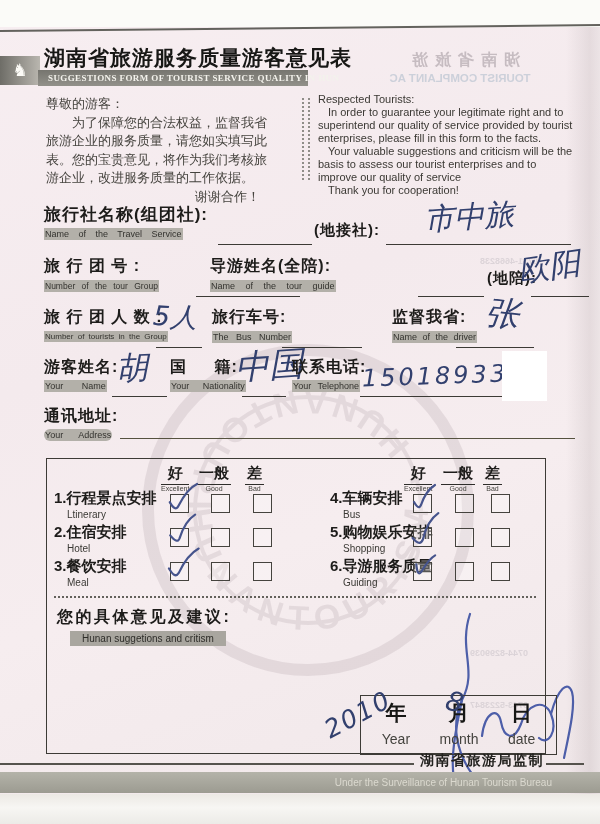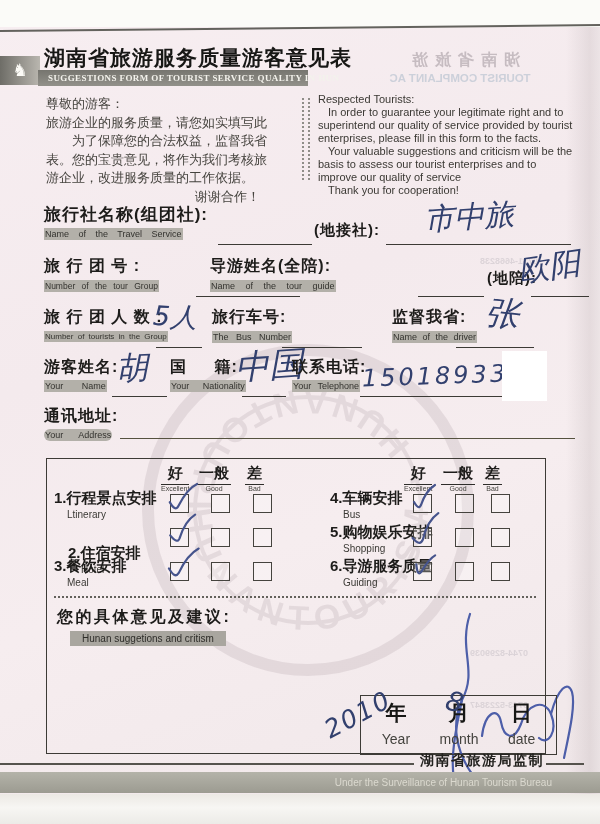--- a/index.html
+++ b/index.html
@@ -104,22 +104,22 @@
   <div class="title-en-bar">SUGGESTIONS FORM OF TOURIST SERVICE QUALITY IN HUN</div>
 
   <div class="ghost ghost-cn">湖南省旅游</div>
   <div class="ghost ghost-en">TOURIST COMPLAINT AC</div>
   <div class="ghost ghost-snip" style="left:480px;top:256px;">0731-4668238</div>
   <div class="ghost ghost-snip" style="left:470px;top:648px;">0744-8299039</div>
   <div class="ghost ghost-snip" style="left:470px;top:700px;">0743-5223847</div>
 
   <div class="intro-cn">
     <div>尊敬的游客：</div>
+    <div>　　为了保障您的合法权益，监督我省</div>
     <div>旅游企业的服务质量，请您如实填写此</div>
-    <div>　　为了保障您的合法权益，监督我省</div>
     <div>表。您的宝贵意见，将作为我们考核旅</div>
     <div>游企业，改进服务质量的工作依据。</div>
     <div>谢谢合作！</div>
   </div>
   <div class="dots" style="left:302px;"></div>
   <div class="dots" style="left:308px;"></div>
   <div class="intro-en">
     <p>Respected Tourists:</p>
     <p class="ind">In order to guarantee your legitimate right and to superintend our quality of service provided by tourist enterprises, please fill in this form to the facts.</p>
     <p class="ind">Your valuable suggestions and criticism will be the basis to assess our tourist enterprises and to improve our quality of service</p>
@@ -198,21 +198,21 @@
     </div>
   <div class="rhdr" style="left:483px;top:464px;">
     <div class="rhdr-cn">差</div>
       <div class="rhdr-en">Bad</div>
     </div>
 
   <div class="ritem" style="left:54px;top:489px;">
     <div class="ritem-cn"><span>1.</span><span>行程景点安排</span></div>
     <div class="ritem-en">Ltinerary</div>
     </div>
-  <div class="ritem" style="left:68px;top:523px;margin-top:21px;">
+  <div class="ritem" style="left:54px;top:523px;">
     <div class="ritem-cn"><span>2.</span><span>住宿安排</span></div>
     <div class="ritem-en">Hotel</div>
     </div>
   <div class="ritem" style="left:54px;top:557px;">
     <div class="ritem-cn"><span>3.</span><span>餐饮安排</span></div>
     <div class="ritem-en">Meal</div>
     </div>
   <div class="ritem" style="left:330px;top:489px;">
     <div class="ritem-cn"><span>4.</span><span>车辆安排</span></div>
     <div class="ritem-en">Bus</div>

